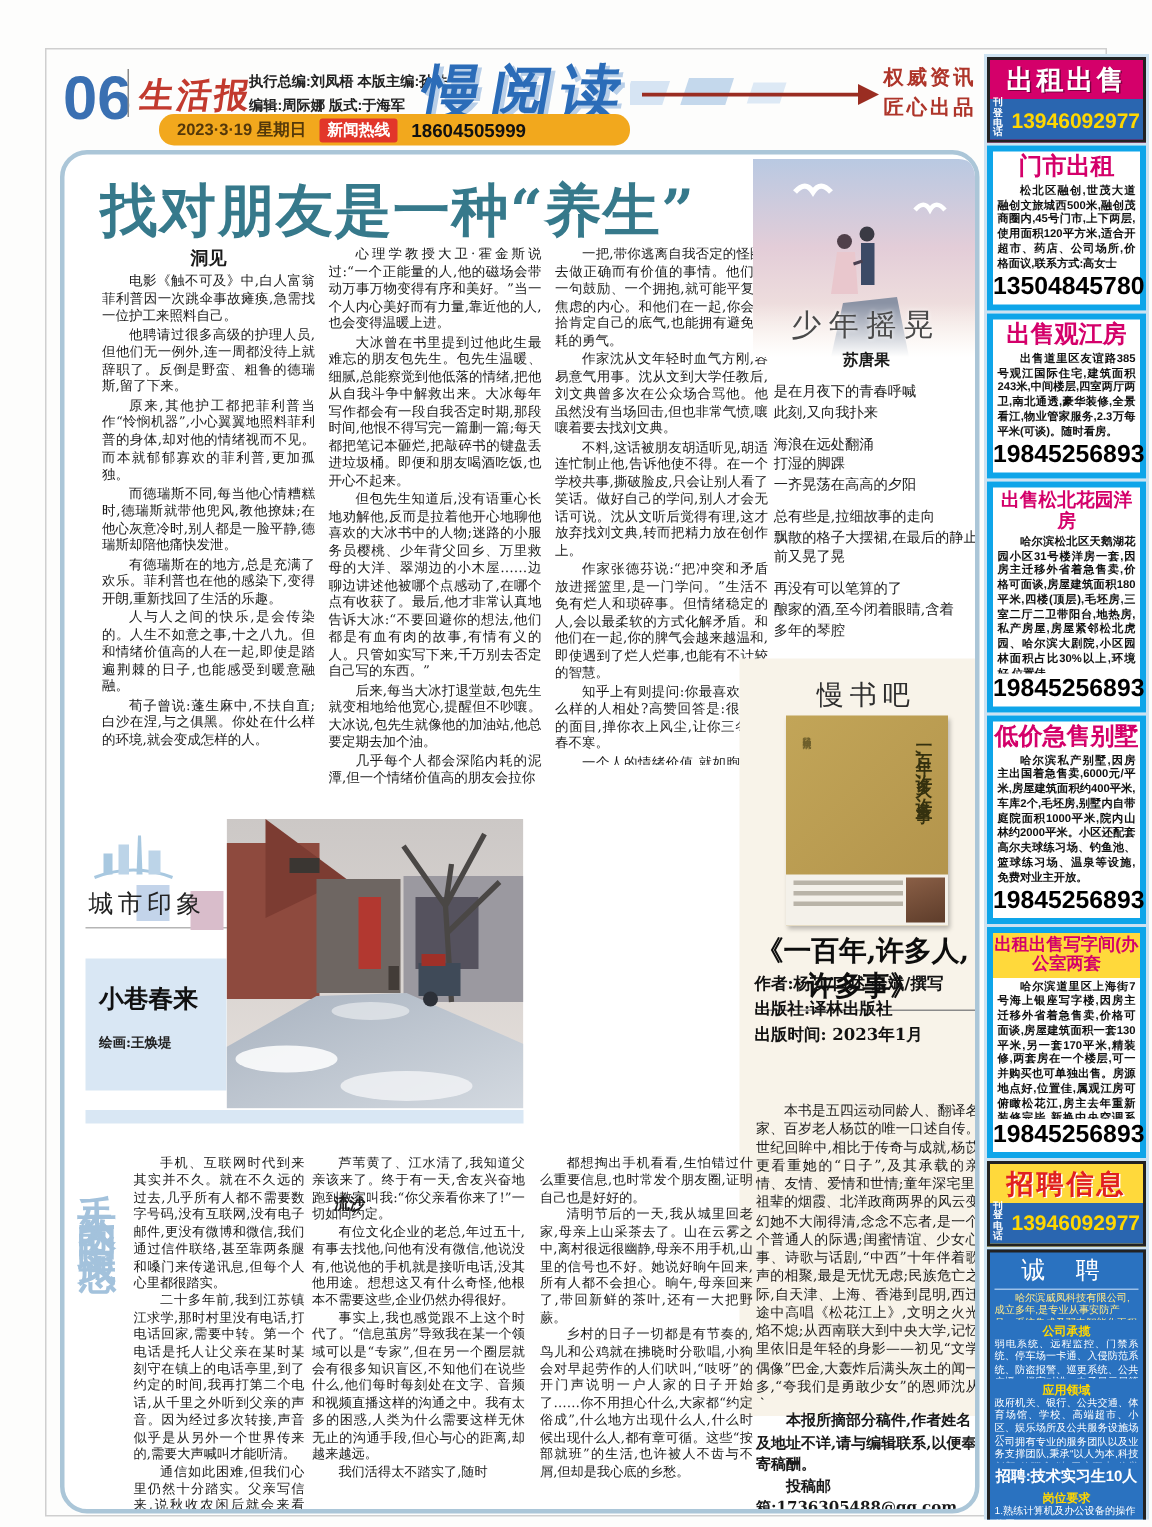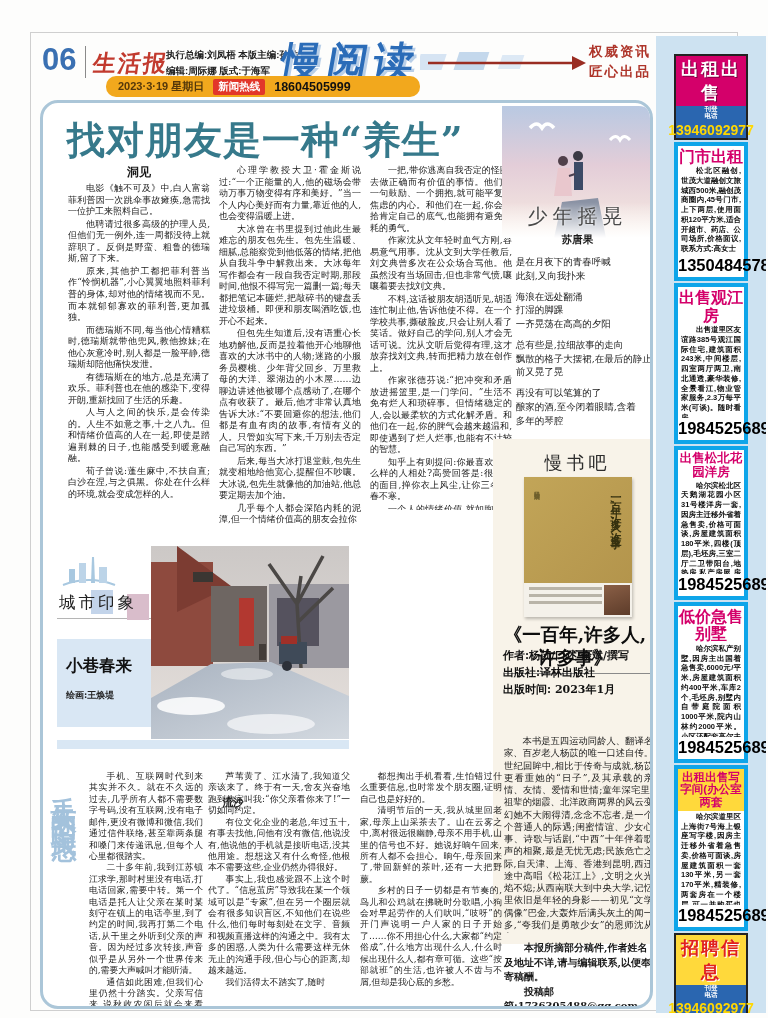--- a/index.html
+++ b/index.html
@@ -2,21 +2,21 @@
 <html><head>
 <meta charset="utf-8">
 <style>
   html,body{margin:0;padding:0;}
   .page{position:relative;width:768px;height:1018px;background:#fdfdfc;overflow:hidden;
         font-family:"DejaVu Serif", serif;color:#1a1a1a;}
   .frame{position:absolute;left:30px;top:32px;width:706px;height:977px;border:1px solid #cfcfcf;}
 
   
   .pageno{position:absolute;left:42px;top:42px;font-family:"Liberation Sans",sans-serif;
-          font-size:31px;font-weight:bold;color:#3a70b2;}
+          font-size:41px;font-weight:bold;color:#3a70b2;}
   .pn-rule{position:absolute;left:85px;top:46px;width:1px;height:32px;background:#8a8a8a;}
   .masthead{position:absolute;left:93px;top:48px;font-size:23px;font-weight:bold;color:#c23a2e;
             transform:skewX(-8deg);letter-spacing:2px;}
   .credits{position:absolute;left:166px;top:47px;font-size:9.5px;font-weight:bold;line-height:1.65;color:#222;
            font-family:"Liberation Sans",sans-serif;}
   .banner{position:absolute;left:282px;top:34px;font-size:40px;font-weight:bold;color:#2b6cb8;
           font-family:"Liberation Sans",sans-serif;transform:skewX(-10deg);letter-spacing:6px;
           text-shadow:3px 2px 0 #b9cfe8;}
   .decor{position:absolute;left:420px;top:50px;}
   .slogan{position:absolute;left:589px;top:42px;font-size:13.5px;font-weight:bold;color:#ae352a;
@@ -91,26 +91,26 @@
                 font-size:26px;font-weight:bold;color:#a3c2dc;letter-spacing:8px;}
   .essay-author{position:absolute;left:150px;top:693px;width:80px;text-align:center;font-size:10.5px;font-weight:bold;}
   .ecol{position:absolute;font-size:8.8px;line-height:1.3;text-align:justify;overflow:hidden;height:237px;top:668px;}
   .ecol p{margin:0;text-indent:2em;}
   #ecol1{left:46px;width:114px;}
   #ecol2{left:165px;width:142px;}
   #ecol3{left:317px;width:142px;}
 
   
   .ads-col{position:absolute;left:656px;top:36px;width:110px;height:977px;background:#cde2f1;
-           padding:18px;box-sizing:border-box;display:flex;flex-direction:column;gap:2px;overflow:hidden;
+           padding:2px;box-sizing:border-box;display:flex;flex-direction:column;gap:2px;overflow:hidden;
            font-family:"Liberation Sans",sans-serif;}
   .ads-header{background:#d4006a;border:2px solid #222;flex:none;}
   .ads-header .aht{color:#fff;font-size:18px;font-weight:bold;text-align:center;letter-spacing:2px;padding:1px 0;
                    text-shadow:1px 1px 0 #7a0040;}
-  .phone-row{background:#2a66b0;color:#ffd700;font-size:14px;font-weight:bold;display:flex;align-items:center;gap:2px;padding:0 2px;flex-direction:column;}
+  .phone-row{background:#2a66b0;color:#ffd700;font-size:14px;font-weight:bold;display:flex;align-items:center;gap:2px;padding:0 2px;}
   .phone-row .mini{font-size:6.5px;color:#fff;width:13px;line-height:1.05;}
   .ads-list{display:flex;flex-direction:column;gap:2px;flex:none;}
   .ad-block{background:#fff;border:4px solid #0ea5e9;flex:none;}
   .ad-title{color:#d4006a;font-size:16px;font-weight:bold;text-align:center;line-height:1.1;padding:2px 1px 0;}
   .ad-title-small{font-size:12.5px;}
   .ad-title-yellow{background:#ffd93b;font-size:11.5px;padding:2px 1px;}
   .ad-body{font-size:7.5px;line-height:1.3;font-weight:600;color:#111;text-align:justify;
            padding:1px 3px;text-indent:2em;max-height:92px;overflow:hidden;}
   .ad-phone{font-size:16.5px;font-weight:bold;color:#000;text-align:center;padding:1px 0 2px;}
   .recruit-h{background:#ffd93b;}

